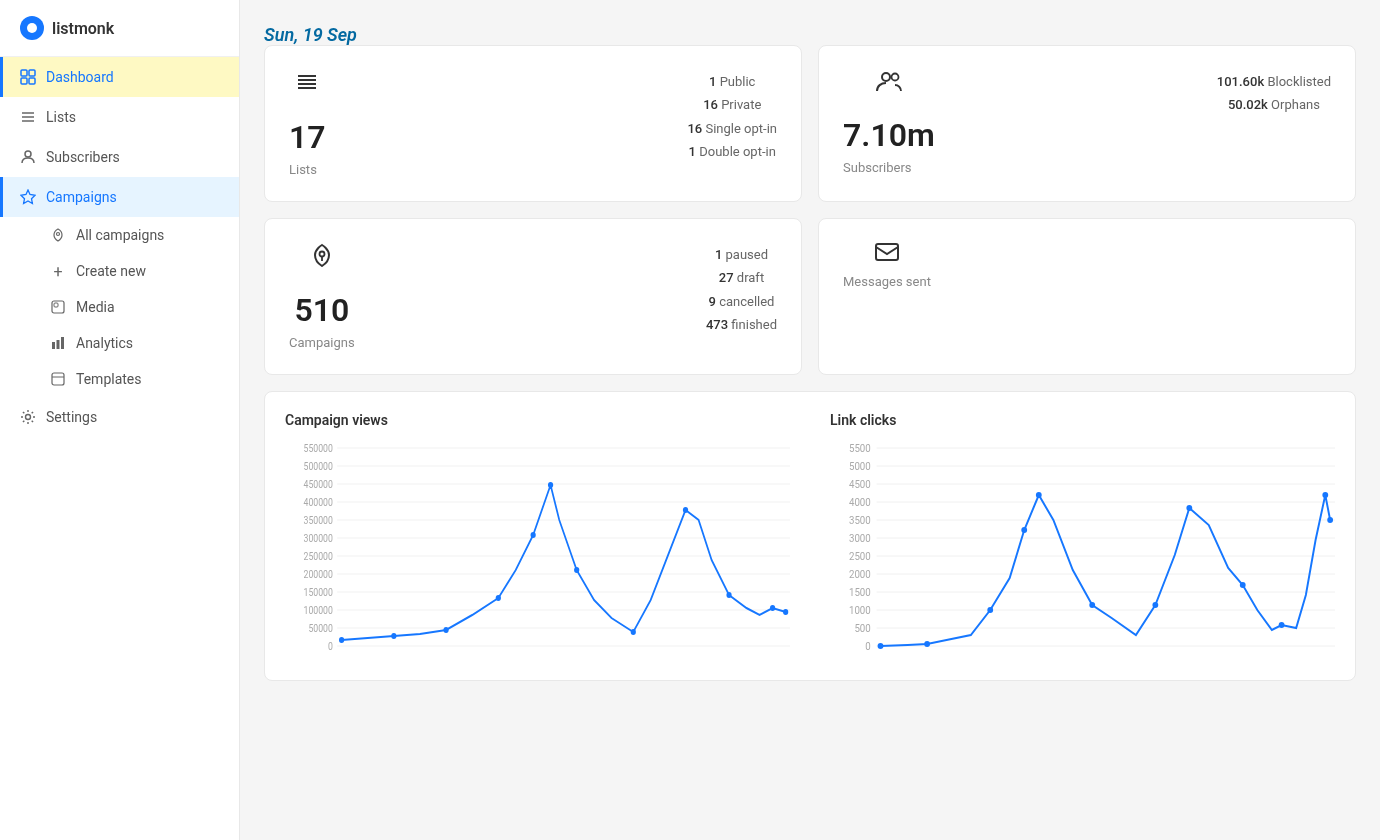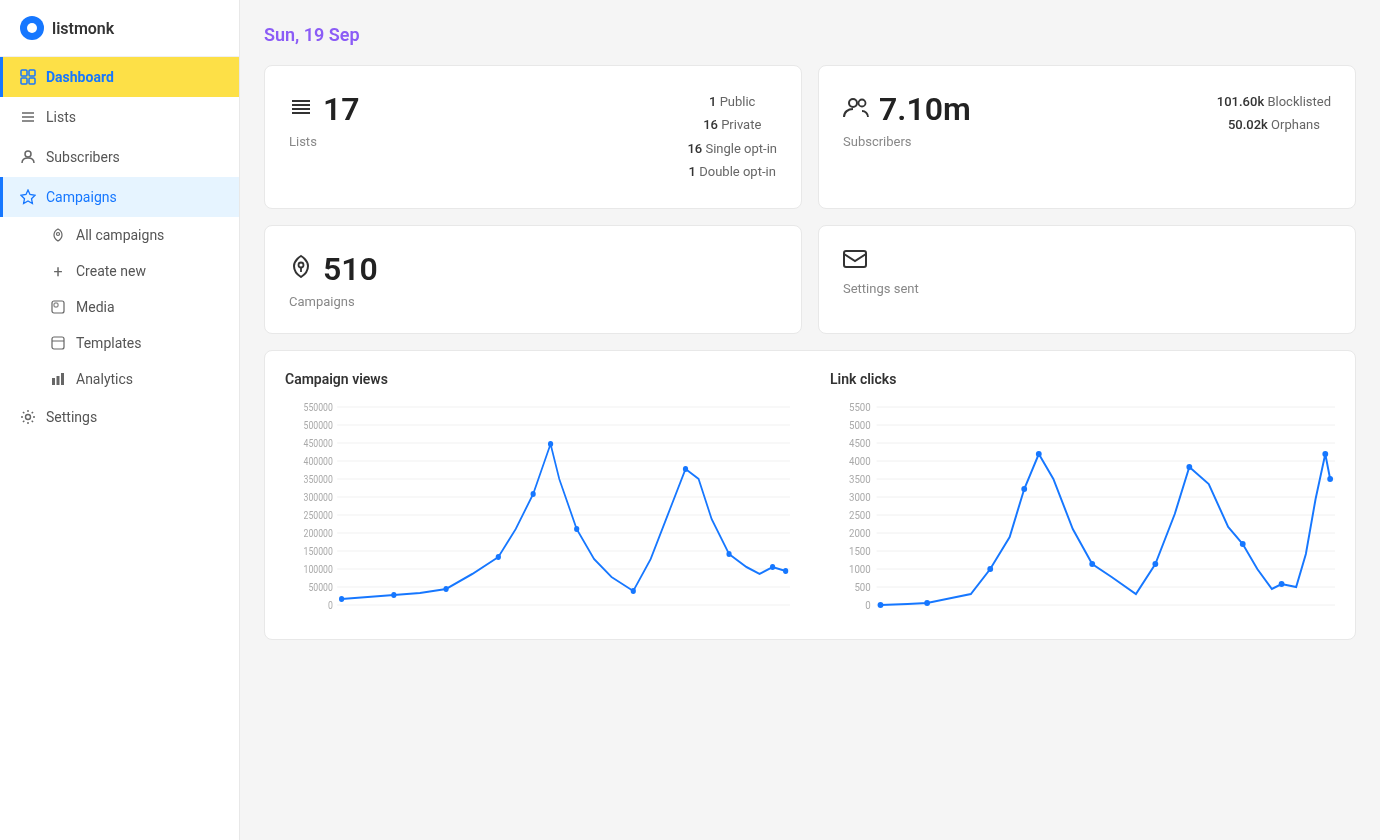--- a/index.html
+++ b/index.html
@@ -48,22 +48,21 @@
       gap: 10px;
       padding: 12px 20px;
       cursor: pointer;
       color: #555;
       font-size: 14px;
       text-decoration: none;
       position: relative;
     }
     .nav-item.active {
       color: #1677ff;
-      background: #fde047;
-      font-weight: bold;
+      background: #fef9c3;
     }
     .nav-item.active::before {
       content: '';
       position: absolute;
       left: 0;
       top: 0;
       bottom: 0;
       width: 3px;
       background: #1677ff;
     }
@@ -90,22 +89,22 @@
     
     .main {
       flex: 1;
       overflow-y: auto;
       background: #f5f5f5;
       padding: 24px;
     }
     .page-date {
       font-size: 18px;
       font-weight: 600;
-      color: #8b5cf6;
-      margin-bottom: 20px;
+      color: #0369a1;
+      font-style: italic;
     }
 
     
     .stats-row {
       display: grid;
       grid-template-columns: 1fr 1fr;
       gap: 16px;
       margin-bottom: 16px;
     }
     .stat-card {
@@ -115,21 +114,22 @@
       border: 1px solid #e8e8e8;
     }
     .stat-card-inner {
       display: flex;
       justify-content: space-between;
       align-items: flex-start;
     }
     .stat-main {
       display: flex;
       align-items: center;
-      gap: 10px;
+      gap: 19px;
+      flex-direction: column;
     }
     .stat-icon { font-size: 22px; color: #333; }
     .stat-number {
       font-size: 32px;
       font-weight: 600;
       color: #222;
     }
     .stat-label {
       font-size: 13px;
       color: #888;
@@ -254,36 +254,36 @@
           <rect x="1" y="1" width="12" height="12" rx="2" stroke="#666" stroke-width="1.2"></rect>
           <rect x="3" y="3" width="4" height="4" rx="1" stroke="#666" stroke-width="1"></rect>
         </svg>
       </span>
       <span>Media</span>
     </div>
 
     <div class="nav-sub-item">
       <span class="nav-icon">
         <svg width="14" height="14" viewBox="0 0 14 14" fill="none">
-          <rect x="1" y="1" width="12" height="12" rx="2" stroke="#666" stroke-width="1.2"></rect>
-          <line x1="1" y1="5" x2="13" y2="5" stroke="#666" stroke-width="1"></line>
-        </svg>
-      </span>
-      <span>Templates</span>
-    </div>
-
-    <div class="nav-sub-item">
-      <span class="nav-icon">
-        <svg width="14" height="14" viewBox="0 0 14 14" fill="none">
           <rect x="1" y="6" width="3" height="7" fill="#666"></rect>
           <rect x="5.5" y="4" width="3" height="9" fill="#666"></rect>
           <rect x="10" y="1" width="3" height="12" fill="#666"></rect>
         </svg>
       </span>
       <span>Analytics</span>
+    </div>
+
+    <div class="nav-sub-item">
+      <span class="nav-icon">
+        <svg width="14" height="14" viewBox="0 0 14 14" fill="none">
+          <rect x="1" y="1" width="12" height="12" rx="2" stroke="#666" stroke-width="1.2"></rect>
+          <line x1="1" y1="5" x2="13" y2="5" stroke="#666" stroke-width="1"></line>
+        </svg>
+      </span>
+      <span>Templates</span>
     </div>
 
     <div class="nav-item" style="margin-top: auto;">
       <span class="nav-icon">
         <svg width="16" height="16" viewBox="0 0 16 16" fill="none">
           <circle cx="8" cy="8" r="2.5" stroke="#666" stroke-width="1.4"></circle>
           <path d="M8 1v2M8 13v2M1 8h2M13 8h2M2.93 2.93l1.41 1.41M11.66 11.66l1.41 1.41M2.93 13.07l1.41-1.41M11.66 4.34l1.41-1.41" stroke="#666" stroke-width="1.4"></path>
         </svg>
       </span>
       <span>Settings</span>
@@ -355,35 +355,41 @@
               <svg width="24" height="24" viewBox="0 0 24 24" fill="none">
                 <path d="M12 2C12 2 19 6 19 12C19 16.5 16 20.5 12 23C8 20.5 5 16.5 5 12C5 6 12 2 12 2Z" stroke="#333" stroke-width="2"></path>
                 <circle cx="12" cy="11" r="2.5" stroke="#333" stroke-width="1.8"></circle>
                 <line x1="12" y1="13.5" x2="12" y2="18" stroke="#333" stroke-width="1.8"></line>
               </svg>
             </span>
             <span class="stat-number">510</span>
           </div>
           <div class="stat-label">Campaigns</div>
         </div>
+        <div class="stat-details">
+          <div class="stat-detail-line"><span class="stat-detail-num">1</span> paused</div>
+          <div class="stat-detail-line"><span class="stat-detail-num">27</span> draft</div>
+          <div class="stat-detail-line"><span class="stat-detail-num">9</span> cancelled</div>
+          <div class="stat-detail-line"><span class="stat-detail-num">473</span> finished</div>
+        </div>
       </div>
     </div>
 
     <div class="stat-card">
       <div class="stat-card-inner">
         <div>
           <div class="stat-main">
             <span class="stat-icon">
               <svg width="24" height="20" viewBox="0 0 24 20" fill="none">
                 <rect x="1" y="1" width="22" height="16" rx="2" stroke="#333" stroke-width="2"></rect>
                 <path d="M1 4L12 11L23 4" stroke="#333" stroke-width="2"></path>
               </svg>
             </span>
           </div>
-          <div class="stat-label">Settings sent</div>
+          <div class="stat-label">Messages sent</div>
         </div>
       </div>
     </div>
   </div>
 
   <div class="charts-card">
     <div class="charts-row">
 
       <div>
         <div class="chart-title">Campaign views</div>

